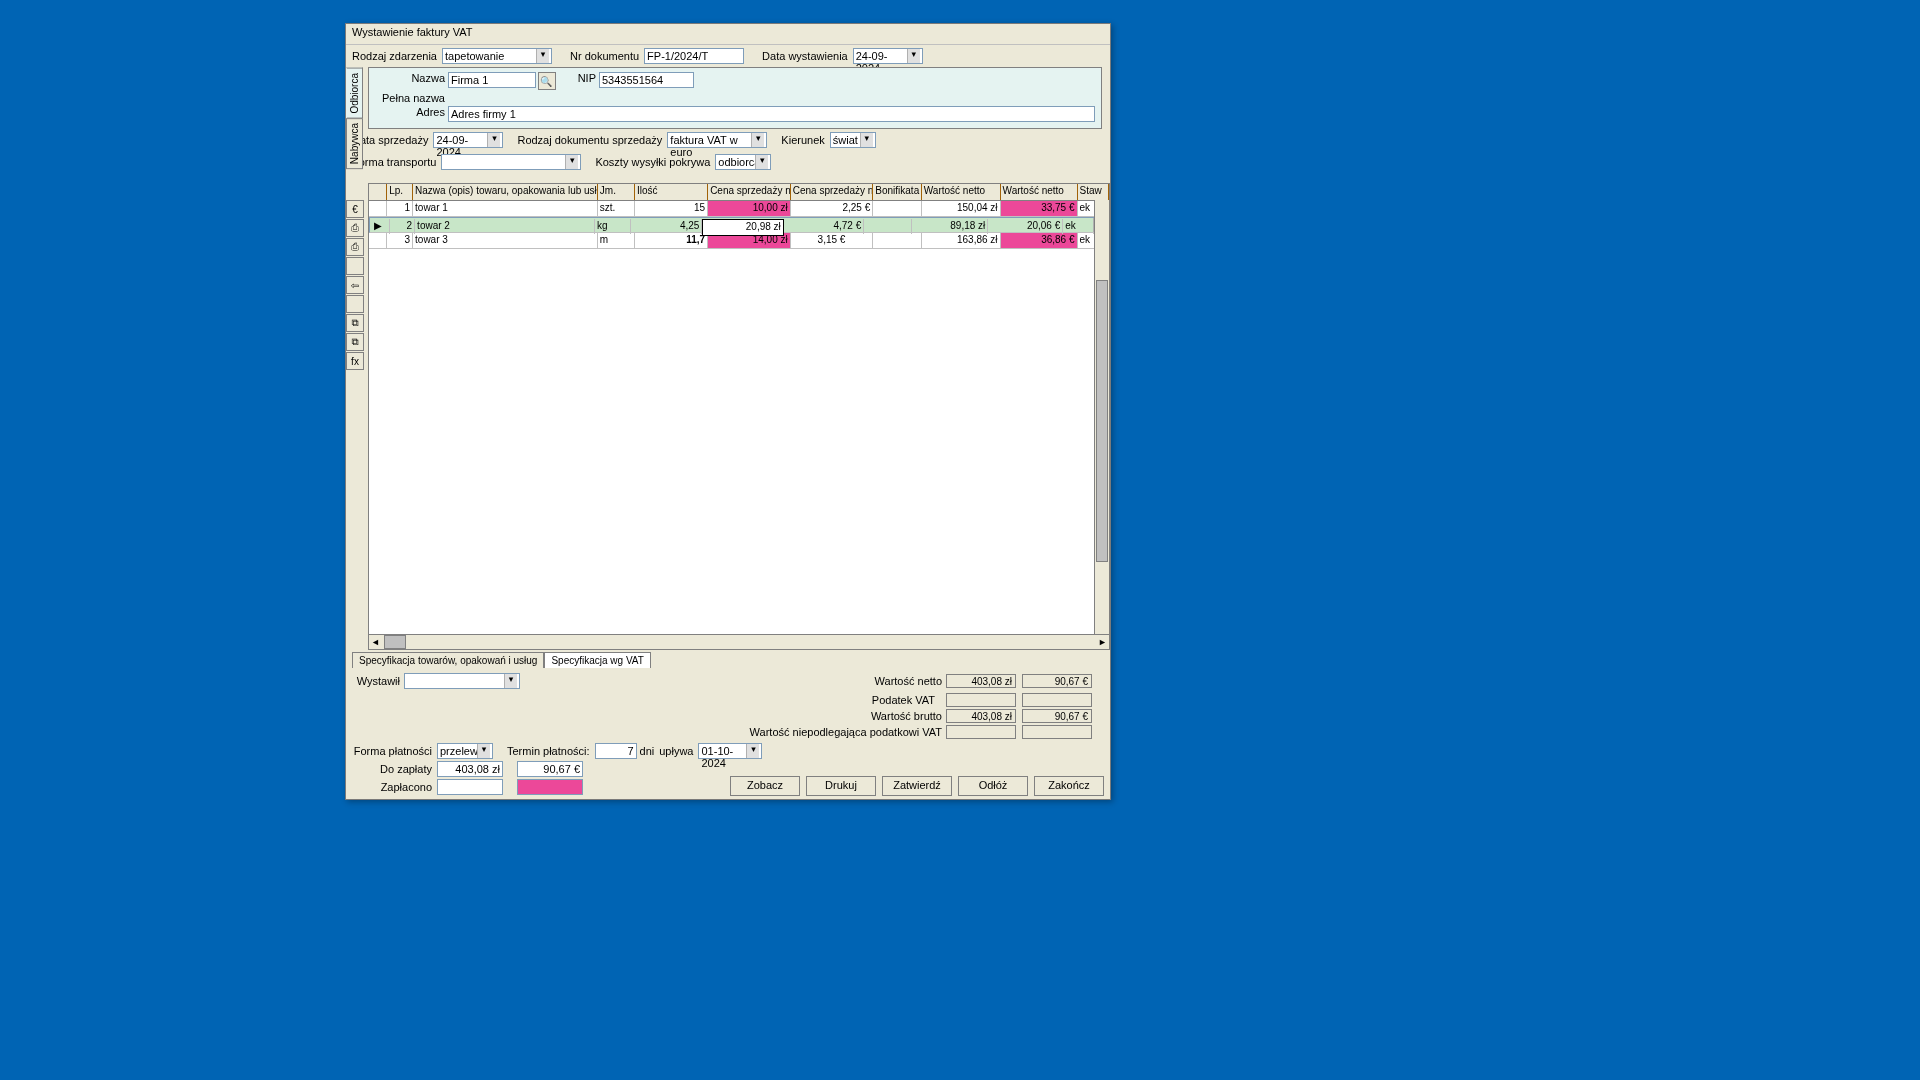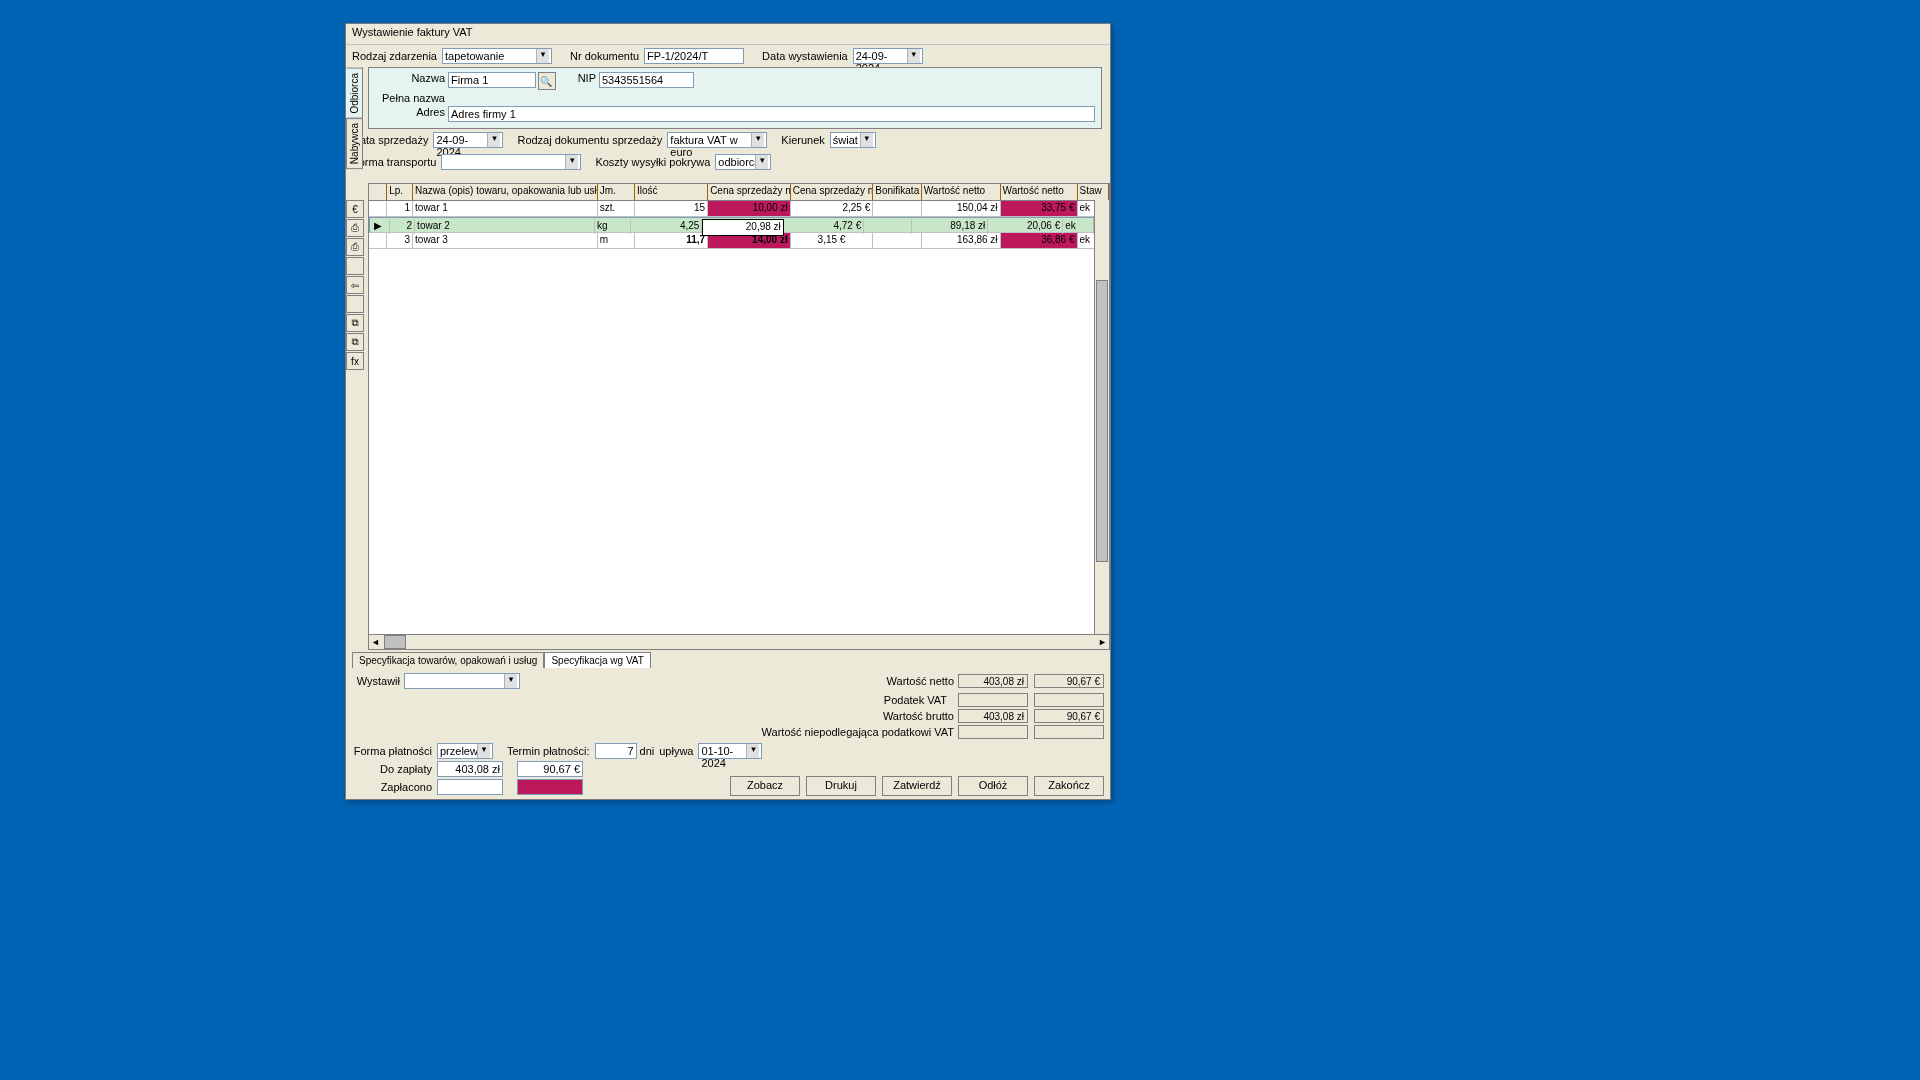--- a/index.html
+++ b/index.html
@@ -22,29 +22,29 @@
 .sidebar{position:absolute;left:0;top:155px;width:18px;display:flex;flex-direction:column;gap:1px}
 .sidebtn{width:16px;height:16px;border:1px solid #808080;background:#ece9d8;display:flex;align-items:center;justify-content:center;font-size:10px}
 .grid-wrap{position:absolute;left:22px;top:138px;right:0;height:465px;border:1px solid #808080;background:#fff}
 .grid-head{display:flex;background:#ece9d8;border-bottom:1px solid #808080}
 .gh{border-right:1px solid #a16207;padding:1px 2px;font-size:10px;height:14px;overflow:hidden;white-space:nowrap}
 .grid-body{}
 .grow{display:flex;border-bottom:1px solid #c0c0c0}
 .grow.sel{background:#c8e6c8}
 .gc{border-right:1px solid #c0c0c0;padding:1px 2px;font-size:10px;height:13px;overflow:hidden;white-space:nowrap}
 .gc.r{text-align:right}
-.yel{background:#be185d}
+.yel{background:#ec4899}
 .hsb{position:absolute;bottom:0;left:0;right:0;height:14px;border-top:1px solid #808080;background:#ece9d8;display:flex;align-items:center}
 .hsb .thumb{width:20px;height:12px;background:#c0c0c0;border:1px solid #808080;margin-left:2px}
 .vsb{position:absolute;right:0;top:16px;bottom:14px;width:14px;background:#ece9d8;border-left:1px solid #808080}
 .vsb::before{content:"";position:absolute;top:80px;left:1px;width:10px;height:280px;background:#c0c0c0;border:1px solid #808080}
 .tabs-bottom{position:absolute;left:6px;top:607px;display:flex;gap:0}
 .tab{border:1px solid #808080;padding:2px 6px;font-size:10px;background:#ece9d8;border-bottom:none}
 .tab.active{background:#fff}
-.bottom-area{position:absolute;left:6px;right:6px;top:624px;padding-top:4px}
+.bottom-area{position:absolute;left:6px;right:18px;top:624px;padding-top:4px}
 .sum-row{display:flex;justify-content:space-between;margin-bottom:2px}
 .sum-row .lbl{text-align:right;margin-right:4px}
 .sumbox{border:1px solid #808080;background:#ece9d8;width:70px;text-align:right;padding:1px 3px;height:14px;box-sizing:border-box;font-size:10px}
 .pay-row{display:flex;align-items:center;gap:3px;margin-bottom:2px}
 .btnbar{position:absolute;right:6px;bottom:4px;display:flex;gap:6px}
 .btn{border:1px solid #808080;background:#ece9d8;padding:2px 0;width:70px;text-align:center;font-size:11px;height:20px;box-sizing:border-box}
 </style>
 </head>
 <body>
 
@@ -154,21 +154,21 @@
             <div class="gc r" style="width: 78px;">89,18 zł</div>
             <div class="gc r" style="width: 76px;">20,06 €</div>
             <div class="gc" style="width: 28px;">ek</div>
           </div>
           <div class="grow">
             <div class="gc" style="width: 14px;"></div>
             <div class="gc r" style="width: 22px;">3</div>
             <div class="gc" style="width: 190px;">towar 3</div>
             <div class="gc" style="width: 34px;">m</div>
             <div class="gc r" style="width: 72px; font-weight: bold;">11,7</div>
-            <div class="gc r yel" style="width: 82px; font-weight: bold;">14,00 zł</div>
+            <div class="gc r yel" style="width: 82px;">14,00 zł</div>
             <div class="gc r" style="width: 82px; text-align: center;">3,15 €</div>
             <div class="gc" style="width: 46px;"></div>
             <div class="gc r" style="width: 78px;">163,86 zł</div>
             <div class="gc r yel" style="width: 76px;">36,86 €</div>
             <div class="gc" style="width: 28px;">ek</div>
           </div>
         </div>
       <div class="vsb"></div>
       <div class="hsb">
         <span style="font-size:9px;padding:0 2px">◄</span>

